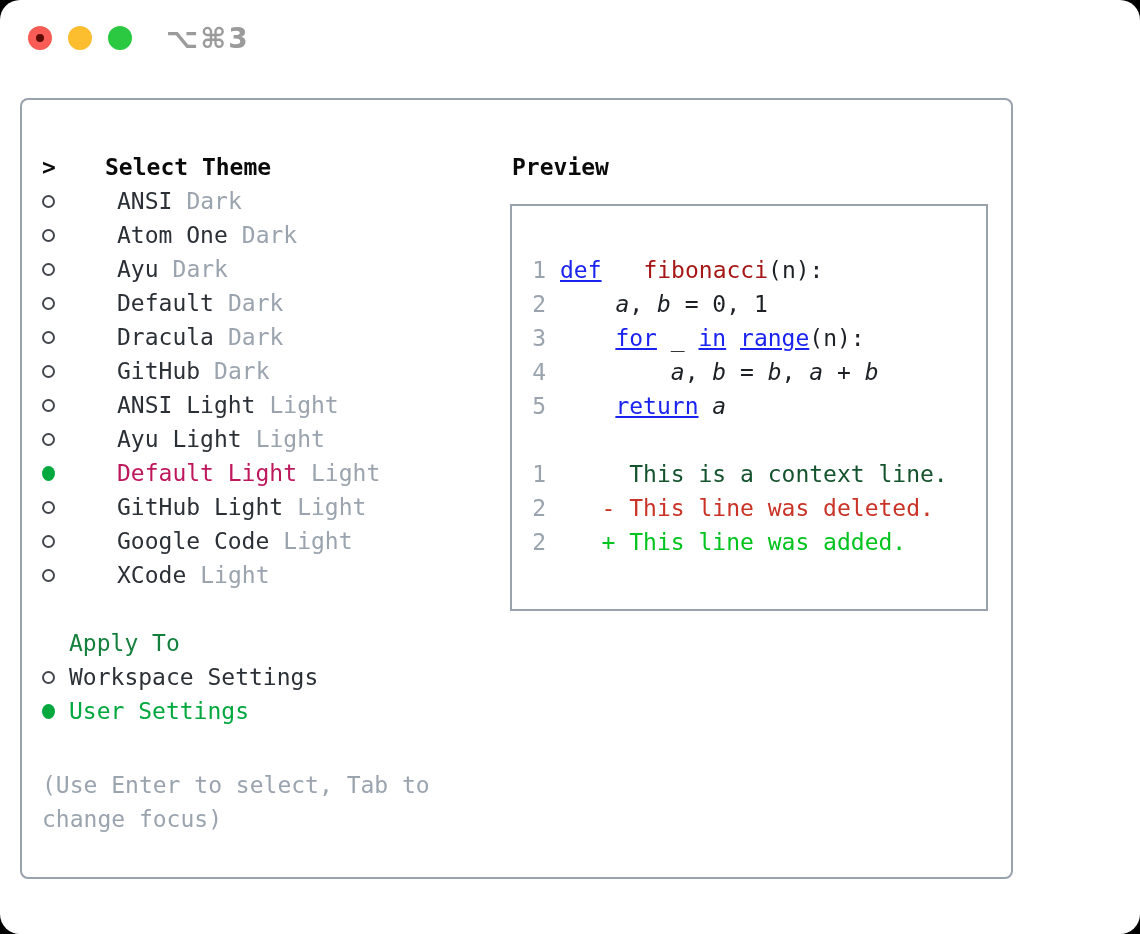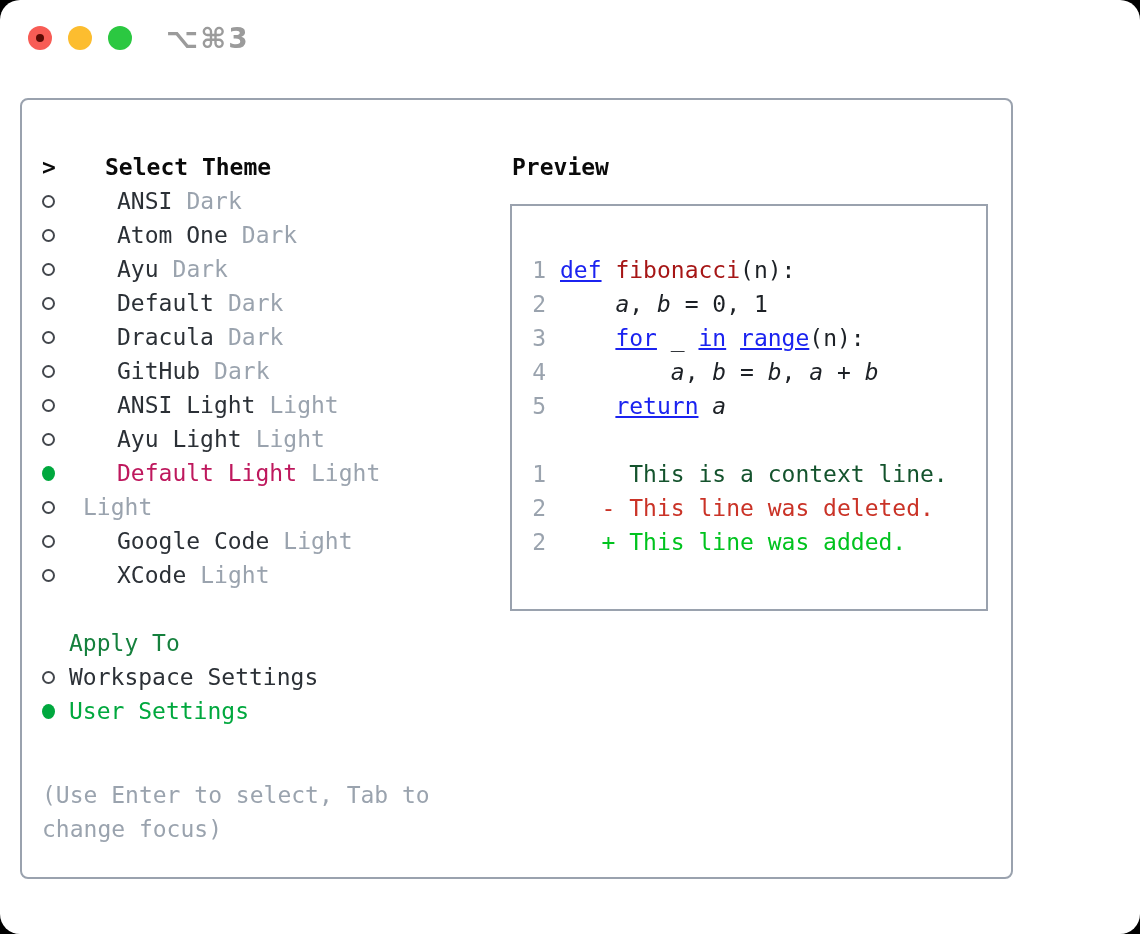--- a/index.html
+++ b/index.html
@@ -39,39 +39,39 @@
   .header-label { font-weight:700; color:#0a0a0a;margin-left:36px; }
   .radio-ring { width:13px; height:13px; border:2px solid #43474d; border-radius:50%; }
   .radio-fill { width:15px; height:15px; border-radius:50%; background:#00a83e; }
   .theme-name { color:#2b3036;margin-left:48px; }
   .theme-name.selected { color:#be185d; }
   .variant { color:#9aa3ae; margin-left:14px; }
   .apply-header { padding-left:27px; color:#15803d; }
   .apply-name { color:#2b3036; }
   .apply-name.selected { color:#00a83e; }
   .help {
-    margin-top:50px; width:420px; font-size:23px; line-height:34px; color:#9aa3ae;
+    margin-top:40px; width:420px; font-size:23px; line-height:34px; color:#9aa3ae;
   }
 
   
   .preview-label {
     position:absolute; left:490px; top:50px; height:34px;
     display:flex; align-items:center;
     font-size:23px; font-weight:700; color:#0a0a0a;
   }
   .preview-box {
     position:absolute; left:488px; top:104px; width:478px; height:407px;
     border:2px solid #9aa2ae; background:#fff;
     padding:47px 0 0 20px; overflow:hidden;
   }
   .pline { height:34px; display:flex; align-items:center; font-size:23px; white-space:pre; }
   .ln { width:14px; text-align:right; color:#9aa3ae; flex:none; }
   .pcontent { margin-left:14px; white-space:pre; color:#1d2126; }
   .tok-kw  { color:#1b23f0;text-decoration:underline; }
-  .tok-fn  { color:#a61616; }
+  .tok-fn  { color:#a61616;margin-left:28px; }
   .tok-var { font-style:italic; color:#1d2126; }
   .tok-plain { color:#1d2126; }
   .tok-ctx { color:#14532d; }
   .tok-del { color:#ca3327; }
   .tok-add { color:#00c31e; }
 </style>
 </head>
 <body>
 
 <div class="window">
@@ -96,21 +96,21 @@
       <div id="theme-list">
           <div class="row"><span class="gutter"><span class="radio-ring"></span></span><span class="theme-name">ANSI</span><span class="variant">Dark</span></div>
           <div class="row"><span class="gutter"><span class="radio-ring"></span></span><span class="theme-name">Atom One</span><span class="variant">Dark</span></div>
           <div class="row"><span class="gutter"><span class="radio-ring"></span></span><span class="theme-name">Ayu</span><span class="variant">Dark</span></div>
           <div class="row"><span class="gutter"><span class="radio-ring"></span></span><span class="theme-name">Default</span><span class="variant">Dark</span></div>
           <div class="row"><span class="gutter"><span class="radio-ring"></span></span><span class="theme-name">Dracula</span><span class="variant">Dark</span></div>
           <div class="row"><span class="gutter"><span class="radio-ring"></span></span><span class="theme-name">GitHub</span><span class="variant">Dark</span></div>
           <div class="row"><span class="gutter"><span class="radio-ring"></span></span><span class="theme-name">ANSI Light</span><span class="variant">Light</span></div>
           <div class="row"><span class="gutter"><span class="radio-ring"></span></span><span class="theme-name">Ayu Light</span><span class="variant">Light</span></div>
           <div class="row"><span class="gutter"><span class="radio-fill"></span></span><span class="theme-name selected">Default Light</span><span class="variant">Light</span></div>
-          <div class="row"><span class="gutter"><span class="radio-ring"></span></span><span class="variant">Light</span></div>
+          <div class="row"><span class="gutter"><span class="radio-ring"></span></span><span class="theme-name">GitHub Light</span><span class="variant">Light</span></div>
           <div class="row"><span class="gutter"><span class="radio-ring"></span></span><span class="theme-name">Google Code</span><span class="variant">Light</span></div>
           <div class="row"><span class="gutter"><span class="radio-ring"></span></span><span class="theme-name">XCode</span><span class="variant">Light</span></div>
         </div>
 
       <div class="row blank"></div>
 
       <div class="row apply-header">Apply To</div>
 
       <div id="apply-list">
           <div class="row"><span class="gutter"><span class="radio-ring"></span></span><span class="apply-name">Workspace Settings</span></div>

